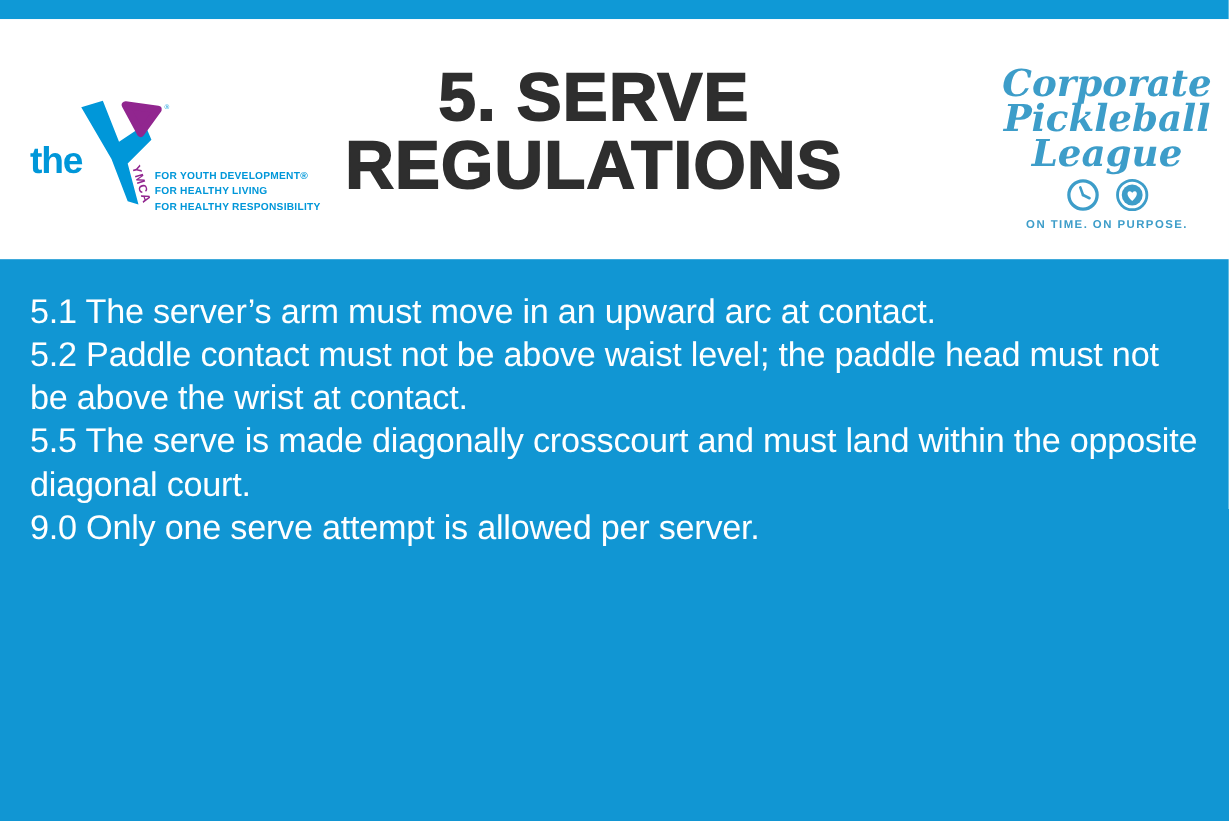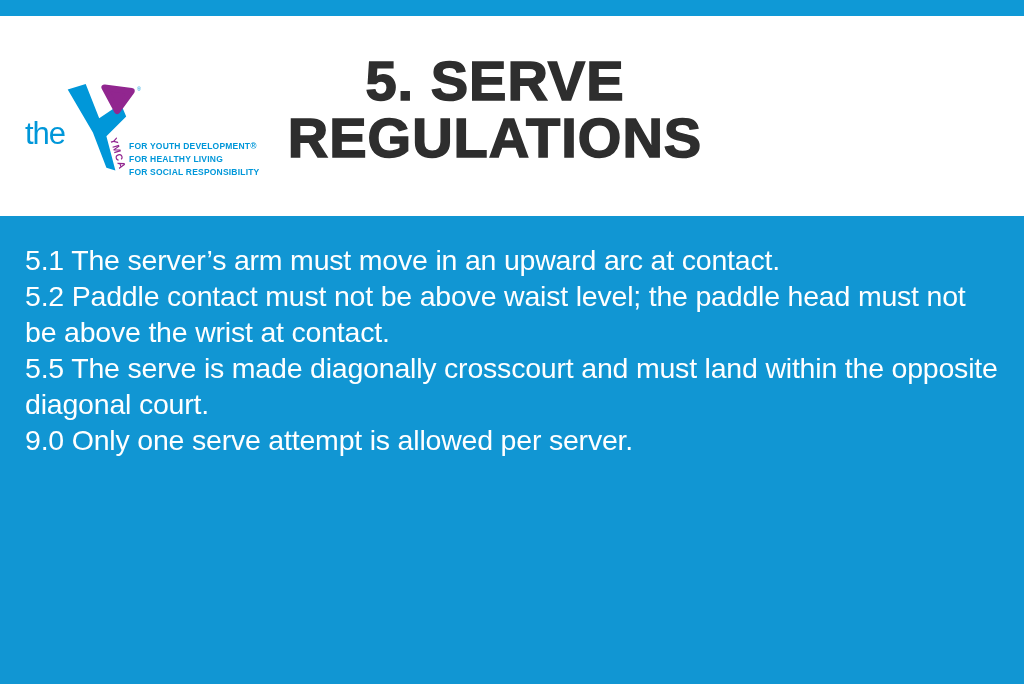--- a/index.html
+++ b/index.html
@@ -18,21 +18,21 @@
 
   
   .top-stripe{position:absolute;left:0;top:0;width:1024px;height:16px;
     background:var(--accent-blue);}
 
   
   .header{position:absolute;left:0;top:16px;width:1024px;height:200px;background:#fff;}
 
   
   .ymca-logo{position:absolute;left:25px;top:62px;width:215px;height:110px;}
-  .ymca-the{position:absolute;left:0;top:38px;font-size:31px;font-weight:400;
+  .ymca-the{position:absolute;left:0;top:38px;font-size:31px;font-weight:700;
     color:var(--ymca-blue);letter-spacing:-1px;}
   .y-mark{position:absolute;left:40px;top:0;width:90px;height:102px;}
   .y-blue{fill:var(--ymca-blue);}
   .y-purple{fill:var(--ymca-purple);stroke:var(--ymca-purple);stroke-width:7;stroke-linejoin:round;}
   .y-word{fill:var(--ymca-purple);font-size:11px;font-weight:700;letter-spacing:1px;
     font-family:"Liberation Sans",sans-serif;}
   .y-reg{fill:var(--ymca-blue);font-size:6px;font-family:"Liberation Sans",sans-serif;}
   .ymca-taglines{position:absolute;left:104px;top:62px;width:120px;}
   .ymca-tagline{font-size:8.5px;font-weight:700;color:var(--ymca-blue);
     line-height:13px;letter-spacing:0.2px;white-space:nowrap;}
@@ -75,30 +75,54 @@
         <path class="y-purple" d="M44 6 L74 10 L58 32 Z"></path>
         <text class="y-reg" x="80" y="10">®</text>
         <text class="y-word" transform="translate(50 63) rotate(73)">YMCA</text>
       </svg>
       <div class="ymca-taglines">
 
           <div class="ymca-tagline">FOR YOUTH DEVELOPMENT®</div>
 
           <div class="ymca-tagline">FOR HEALTHY LIVING</div>
 
-          <div class="ymca-tagline">FOR SOCIAL RESPONSIBILITY</div>
+          <div class="ymca-tagline">FOR HEALTHY RESPONSIBILITY</div>
 
       </div>
     </div>
 
     <div class="title">
       <div>5. SERVE</div>
       <div>REGULATIONS</div>
     </div>
 
+    <div class="league-logo">
+
+        <div class="league-line">Corporate</div>
+
+        <div class="league-line">Pickleball</div>
+
+        <div class="league-line">League</div>
+
+      <div class="league-icons">
+        <svg class="league-icon" viewBox="0 0 32 32" xmlns="http://www.w3.org/2000/svg">
+          <circle class="icon-stroke" cx="16" cy="16" r="13" stroke-width="3"></circle>
+          <g class="icon-stroke" stroke-width="2.4" stroke-linecap="round">
+            <line x1="16" y1="16" x2="13.5" y2="9"></line>
+            <line x1="16" y1="16" x2="22" y2="19"></line>
+          </g>
+        </svg>
+        <svg class="league-icon" viewBox="0 0 32 32" xmlns="http://www.w3.org/2000/svg">
+          <circle class="icon-stroke" cx="16" cy="16" r="13.5" stroke-width="2.6"></circle>
+          <circle class="icon-fill" cx="16" cy="16" r="9.6"></circle>
+          <path d="M16 21.5 C10.8 17.5 10.8 12.6 13.6 12.6 C15.2 12.6 16 14.2 16 14.2 C16 14.2 16.8 12.6 18.4 12.6 C21.2 12.6 21.2 17.5 16 21.5 Z" fill="#ffffff"></path>
+        </svg>
+      </div>
+      <div class="league-tagline">ON TIME. ON PURPOSE.</div>
+    </div>
 
   </header>
 
   <main class="rules-panel">
 
       <p class="rule"><span class="rule-num">5.1</span> <span class="rule-text">The server’s arm must move in an upward arc at contact.</span></p>
 
       <p class="rule"><span class="rule-num">5.2</span> <span class="rule-text">Paddle contact must not be above waist level; the paddle head must not be above the wrist at contact.</span></p>
 
 

